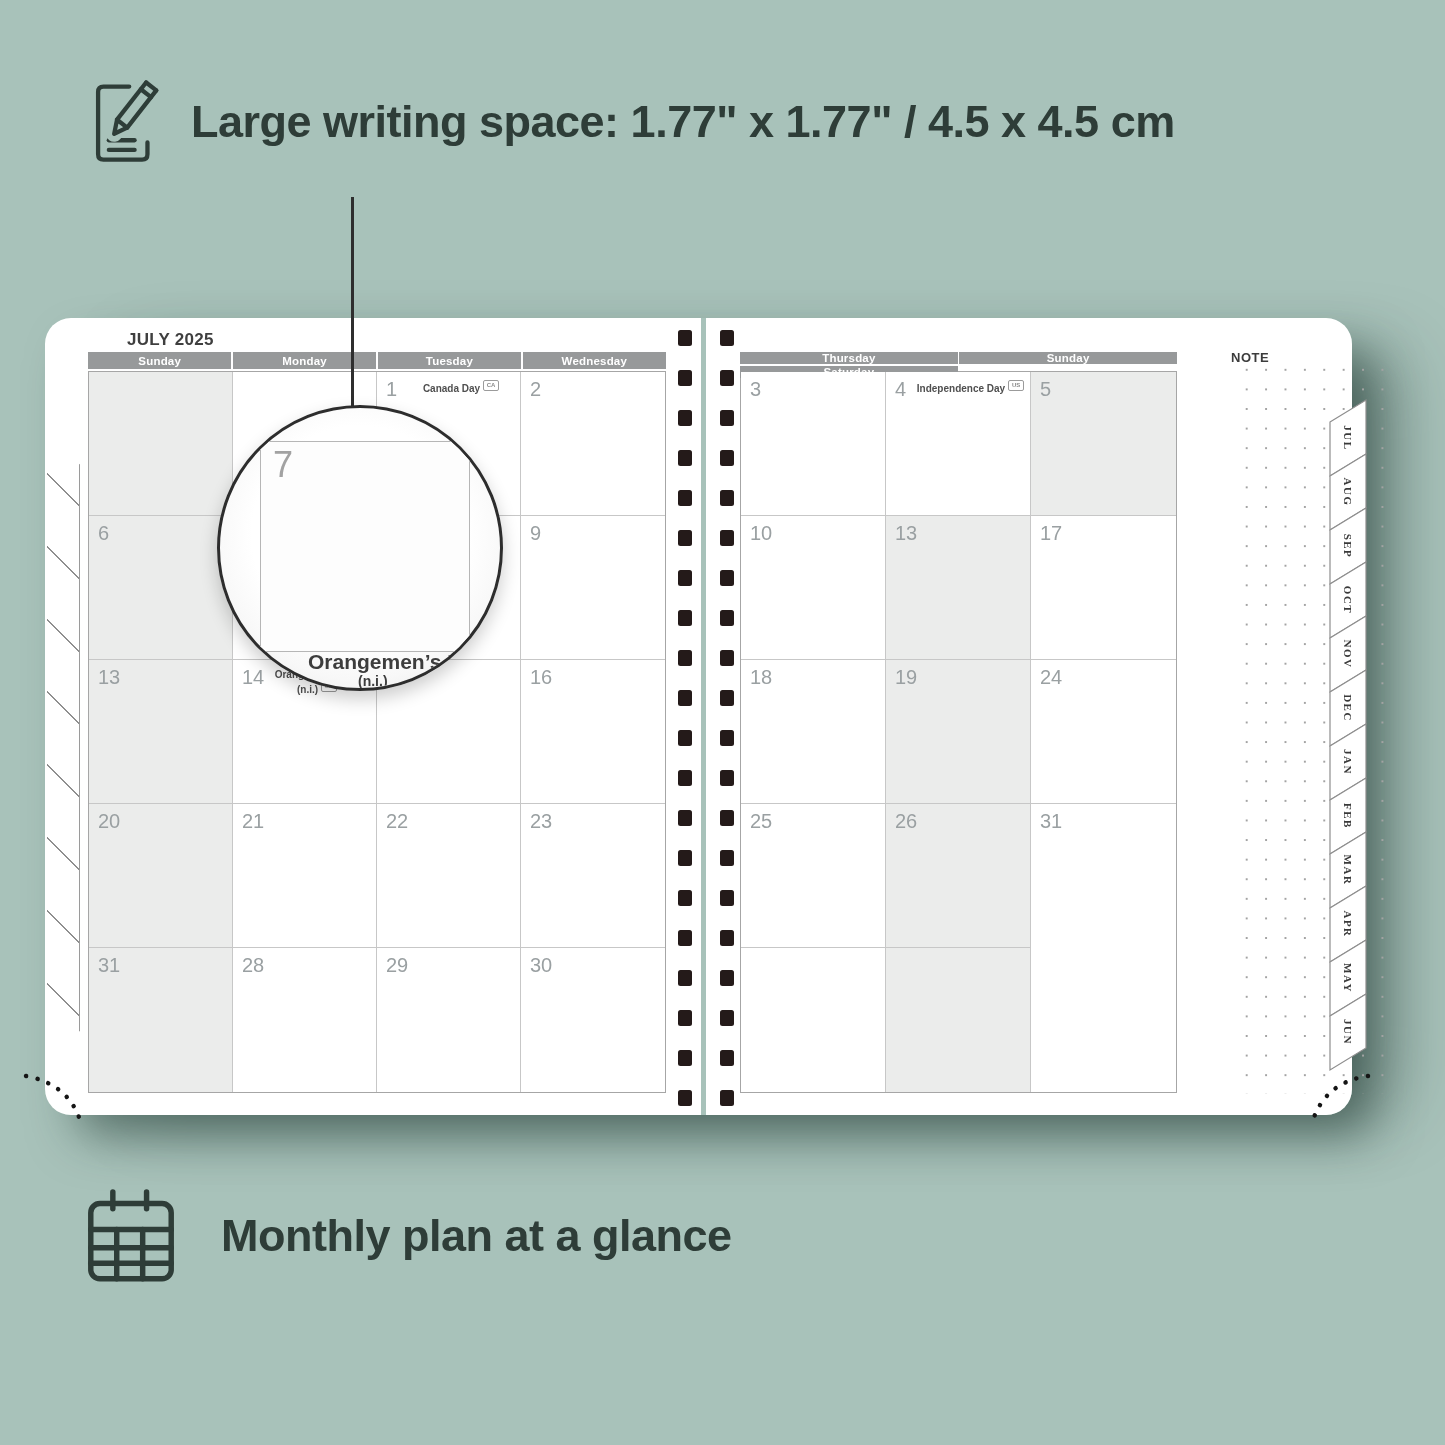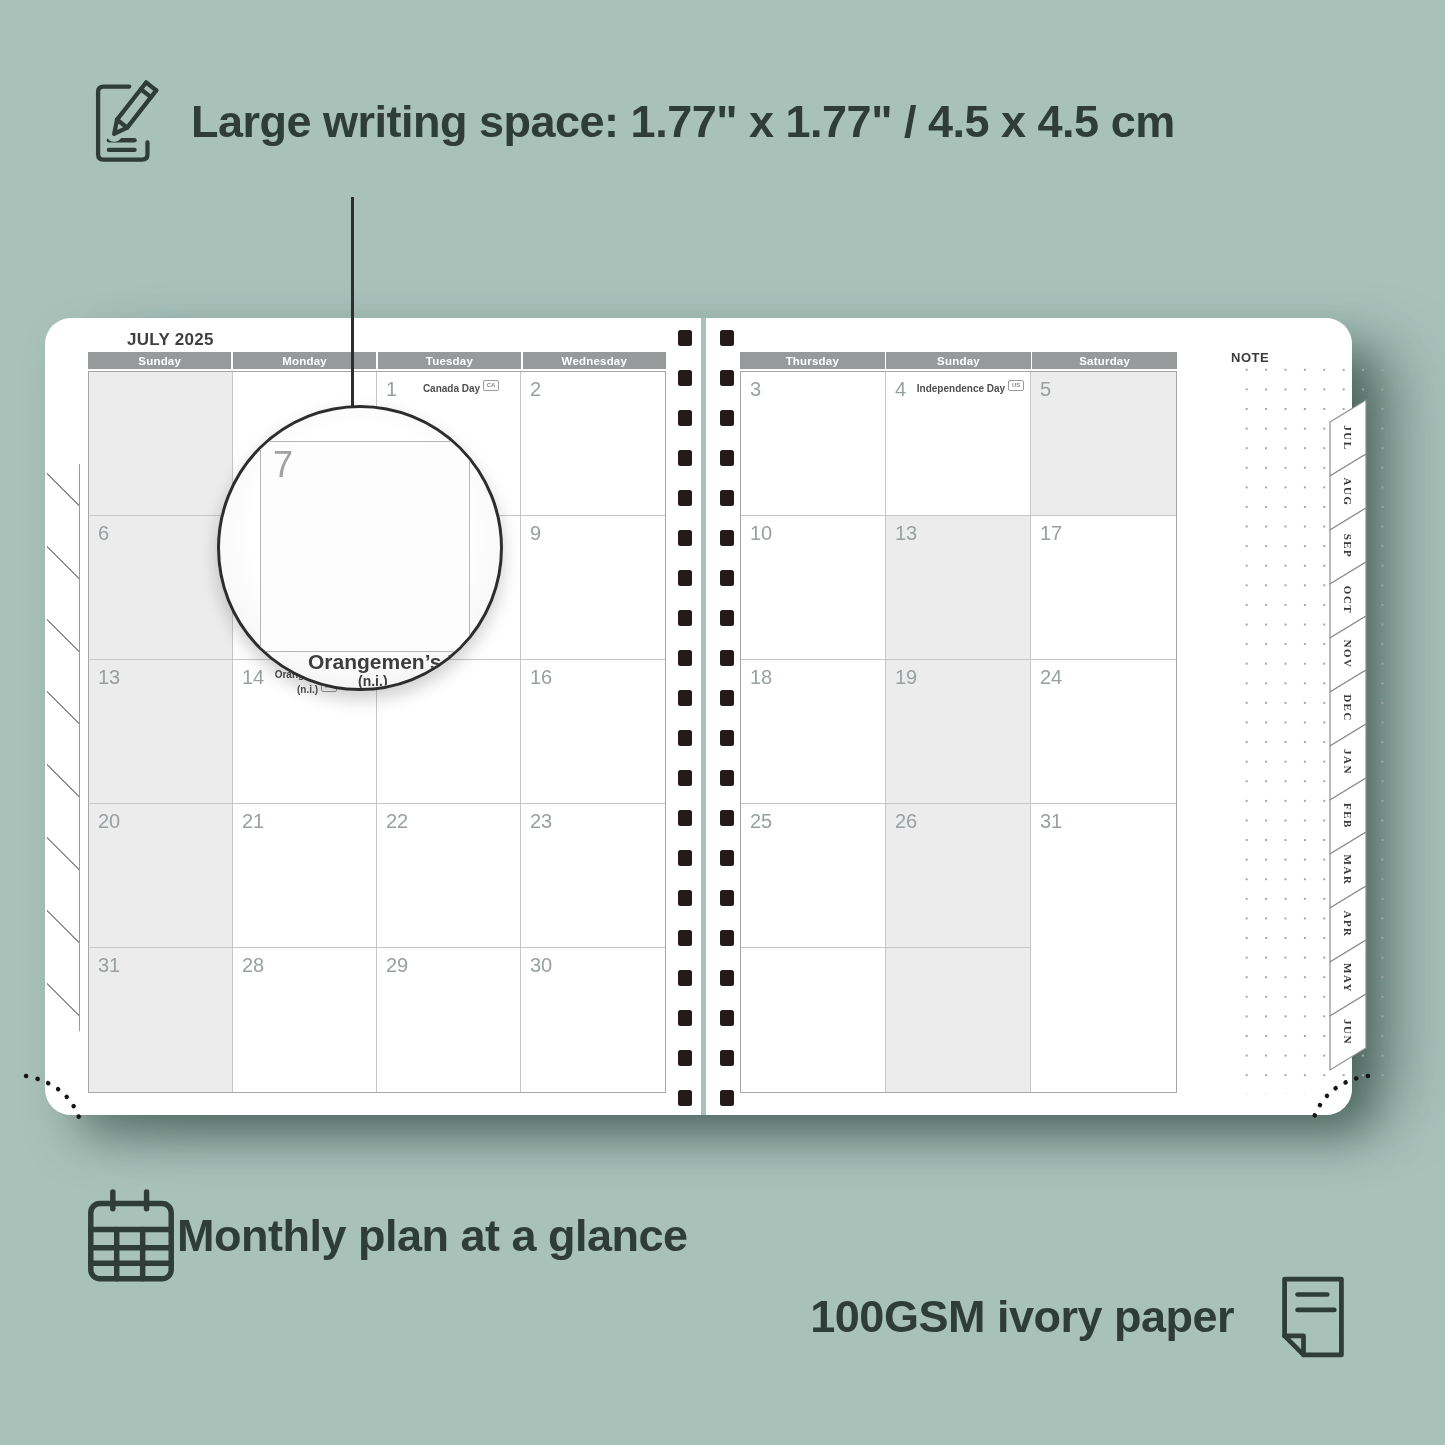--- a/index.html
+++ b/index.html
@@ -6,39 +6,39 @@
   .stage{
     position:relative;width:1445px;height:1445px;overflow:hidden;
     background:#a8c2ba;
     font-family:"Liberation Sans",sans-serif;
   }
   
   .feature{position:absolute;display:flex;align-items:center;color:#2e3d38;}
   .feature .ftext{font-size:45px;font-weight:600;letter-spacing:-0.5px;white-space:nowrap;}
   .feature svg{stroke:#2e3d38;fill:none;stroke-linecap:round;stroke-linejoin:round;}
   .f-top{left:85px;top:78px;gap:24px;}
-  .f-mid{left:85px;top:1188px;}
+  .f-mid{left:85px;top:1188px;gap:44px;}
   .f-bot{right:93px;top:1272px;gap:40px;}
   
   .leader{position:absolute;left:351px;top:197px;width:3px;height:210px;background:#2e2e2e;z-index:49;}
   
   .planner{position:absolute;left:45px;top:318px;width:1307px;height:797px;
     box-shadow:26px 26px 48px -6px rgba(28,52,45,.55), 70px 16px 70px -24px rgba(28,52,45,.35);
     border-radius:26px;}
   .page{position:absolute;top:0;height:797px;background:#fff;}
   .page-left{left:0;width:656px;border-radius:26px 0 0 26px;}
   .page-right{left:661px;width:646px;border-radius:0 26px 26px 0;}
   .month-title{position:absolute;left:43px;top:12px;font-size:17px;font-weight:700;color:#3f3f3f;letter-spacing:.3px;margin-left:39px;}
   
   .cal{position:absolute;top:34px;}
   .cal-l{left:43px;width:578px;}
   .cal-r{left:34px;width:437px;}
   .cal-head{display:grid;gap:1.5px;height:17px;margin-bottom:1.5px;}
   .cols4h{grid-template-columns:repeat(4,1fr);}
-  .cols3h{grid-template-columns:repeat(3,1fr);}
+  .cols3h{grid-template-columns:repeat(2,1fr);}
   .hcell{background:#97999a;color:#fff;font-size:11.5px;font-weight:700;display:flex;align-items:center;justify-content:center;letter-spacing:.2px;}
   .cal-body{display:grid;border:1px solid #a6a6a6;}
   .cols4{grid-template-columns:repeat(4,1fr);grid-auto-rows:144px;}
   .cols3{grid-template-columns:repeat(3,1fr);grid-auto-rows:144px;}
   .cell{position:relative;background:#fff;border-right:1px solid #c7c7c7;border-bottom:1px solid #c7c7c7;}
   .cell.shade{background:#ebeceb;}
   .cols4 .cell:nth-child(4n){border-right:none;}
   .cols3 .cell:nth-child(3n){border-right:none;}
   .cols4 .cell:nth-last-child(-n+4){border-bottom:none;}
   .cols3 .cell:nth-last-child(-n+3){border-bottom:none;}
@@ -256,23 +256,14 @@
       <line x1="47" y1="3" x2="47" y2="16"></line>
       <line x1="4" y1="32" x2="66" y2="32"></line>
       <line x1="4" y1="46" x2="66" y2="46"></line>
       <line x1="4" y1="58" x2="66" y2="58"></line>
       <line x1="24" y1="32" x2="24" y2="70"></line>
       <line x1="44" y1="32" x2="44" y2="70"></line>
     </svg>
     <div class="ftext">Monthly plan at a glance</div>
   </div>
 
-  <div class="feature f-bot">
-    <div class="ftext">100GSM ivory paper</div>
-    <svg width="78" height="90" viewBox="0 0 64 76" stroke-width="4">
-      <path d="M 8,6 H 56 V 70 H 24 L 8,54 Z"></path>
-      <path d="M 8,54 H 24 V 70"></path>
-      <line x1="19" y1="19" x2="44" y2="19"></line>
-      <line x1="19" y1="32" x2="50" y2="32"></line>
-    </svg>
-  </div>
 
 </div>
 
 </body></html>

